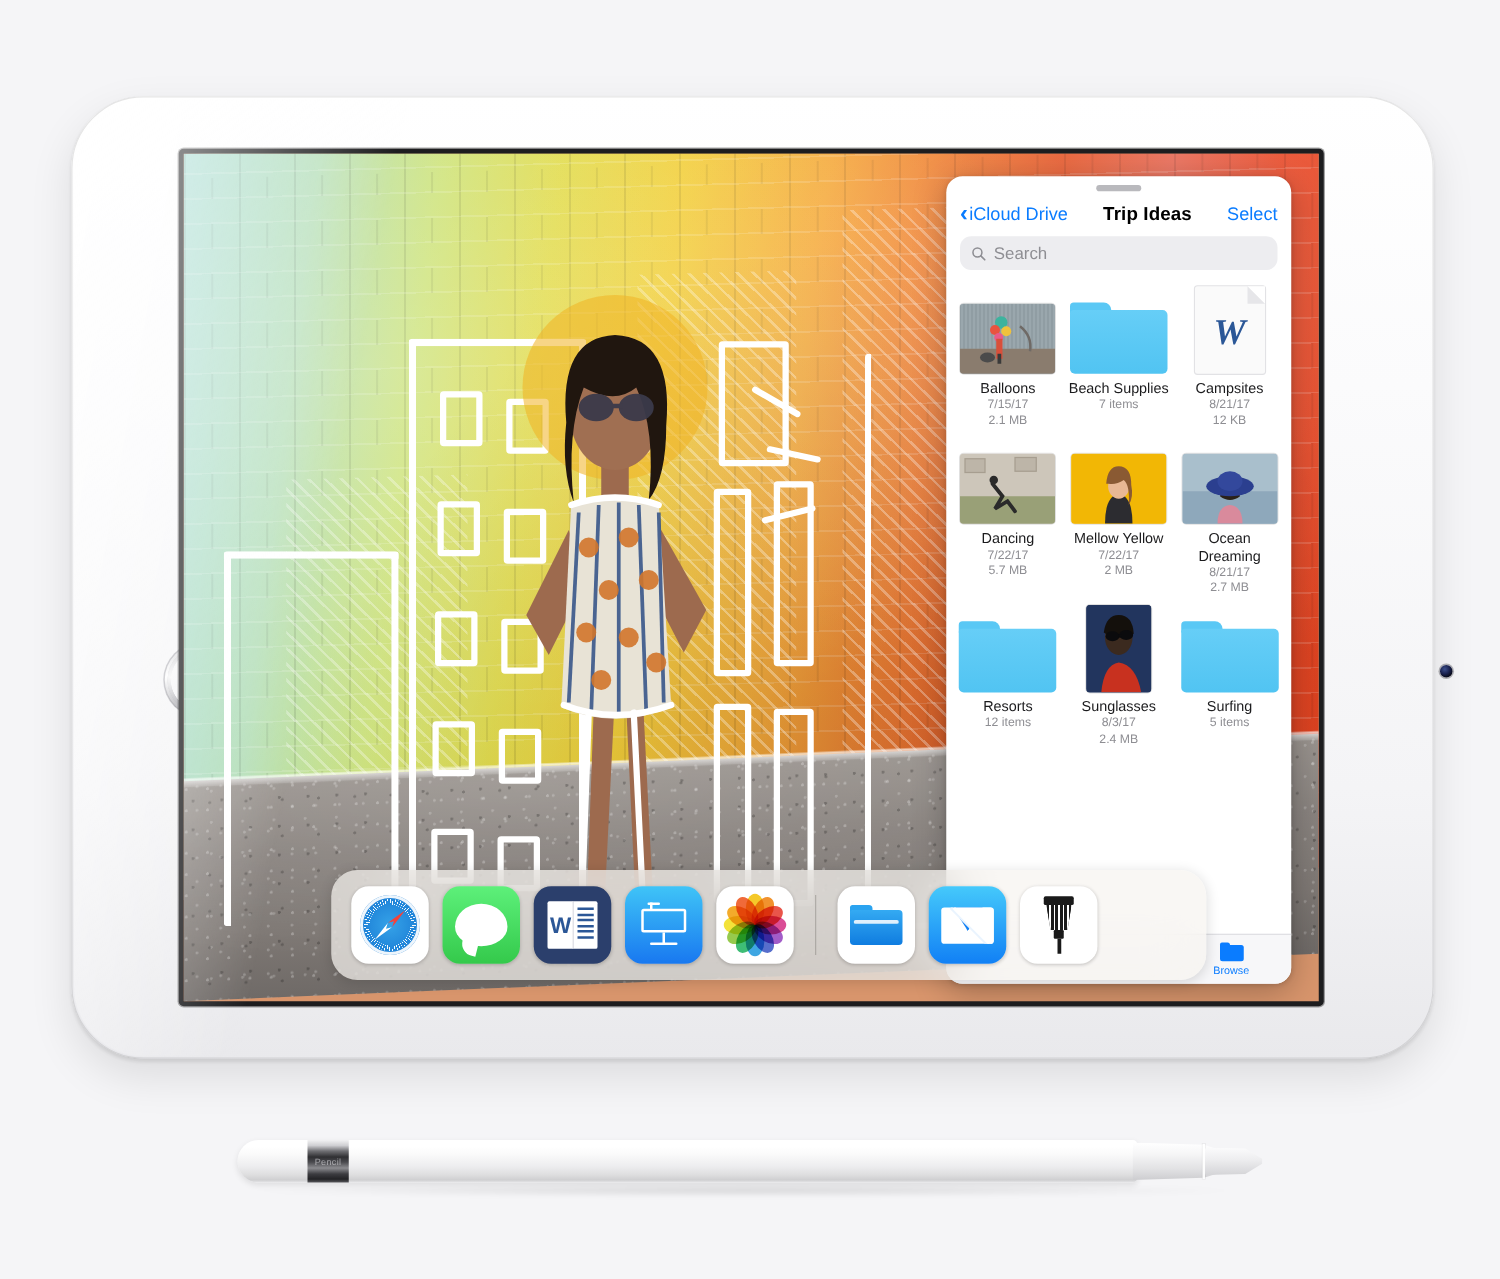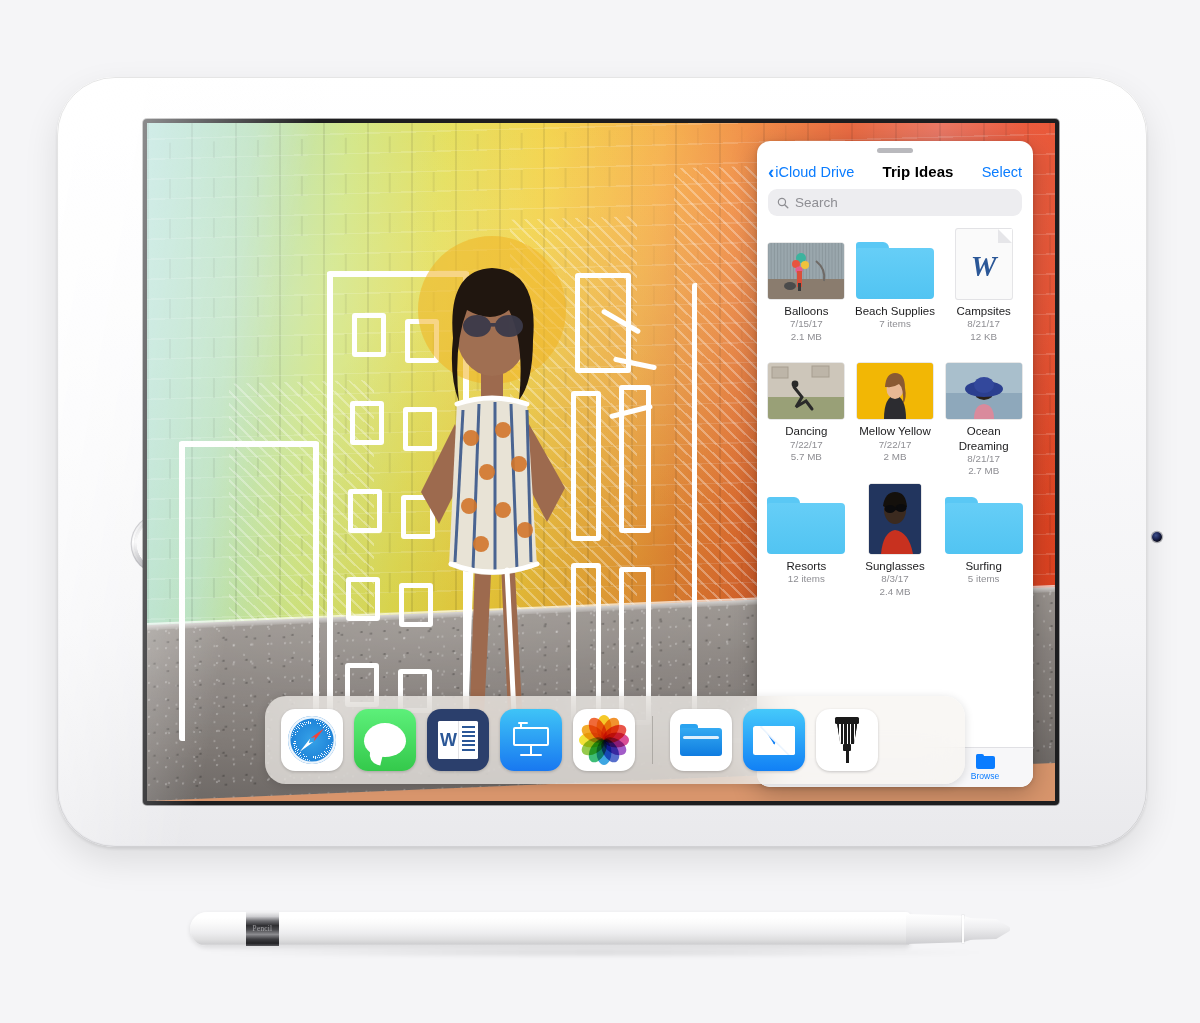--- a/index.html
+++ b/index.html
@@ -382,21 +382,21 @@
   }
   #pencil-band{
     position:absolute; left:56px; top:12px; width:33px; height:34px;
     background:linear-gradient(180deg,
       #f2f2f3 0%, #cfcfd2 13%, #6f6f73 26%, #2f2f32 40%,
       #4a4a4e 52%, #8c8c90 66%, #3c3c40 80%, #232326 92%, #58585c 100%);
   }
   #pencil-band-text{
     position:absolute; left:56px; top:21px; width:33px; height:16px;
     color:rgba(235,235,238,.55); font-size:7.2px; letter-spacing:.3px;
-    display:flex; align-items:center; justify-content:center; overflow:hidden;font-family:Liberation Serif, serif;
+    display:flex; align-items:center; justify-content:center; overflow:hidden;
   }
   #pencil-taper{
     position:absolute; left:716px; top:14px; width:92px; height:30px;
     background:linear-gradient(180deg,#ffffff 0%,#f6f6f7 30%,#e2e2e4 70%,#cdcdd0 100%);
     clip-path:polygon(0 0, 62% 6%, 100% 42%, 100% 58%, 62% 94%, 0 100%);
   }
   #pencil-tipline{
     position:absolute; left:772px; top:15px; width:2px; height:28px;
     background:rgba(255,255,255,.9);
     box-shadow:0 0 0 .6px rgba(0,0,0,.06);

